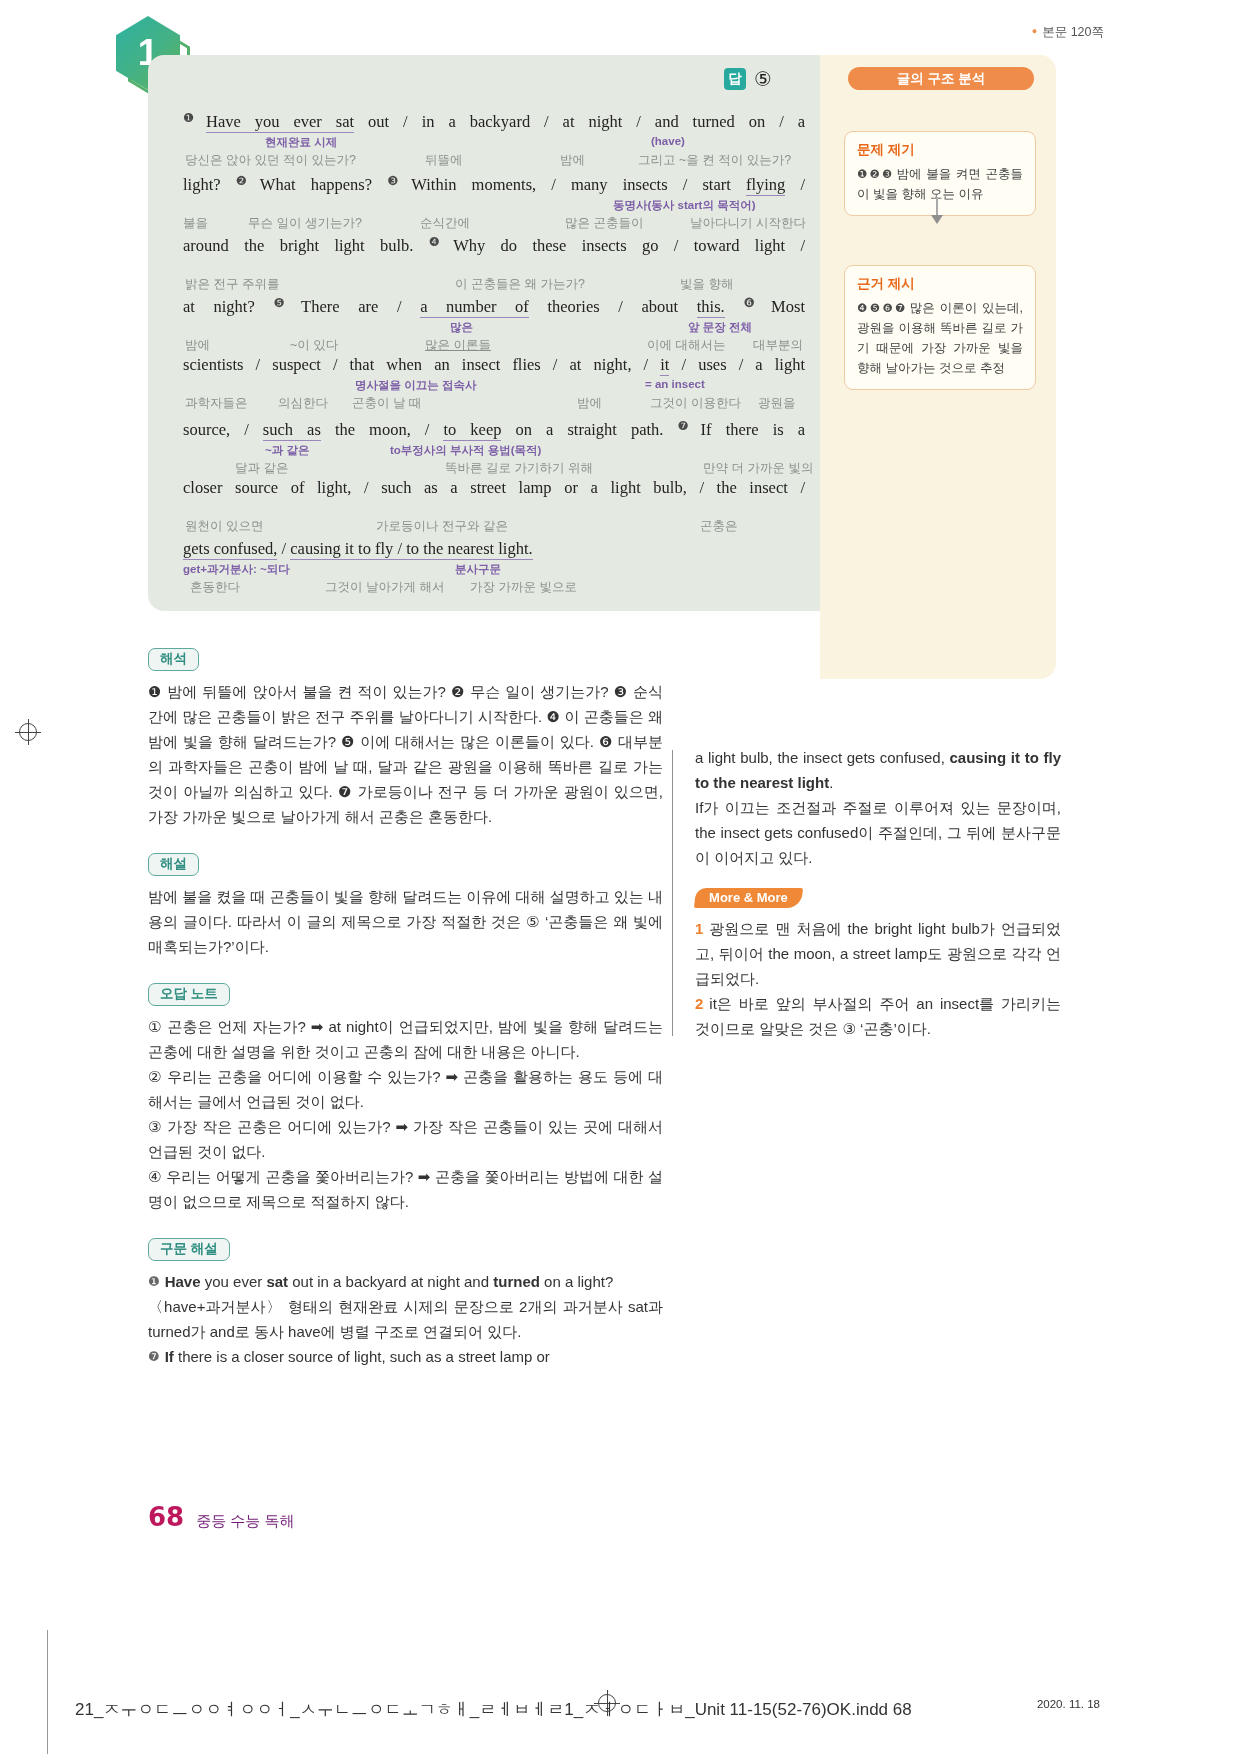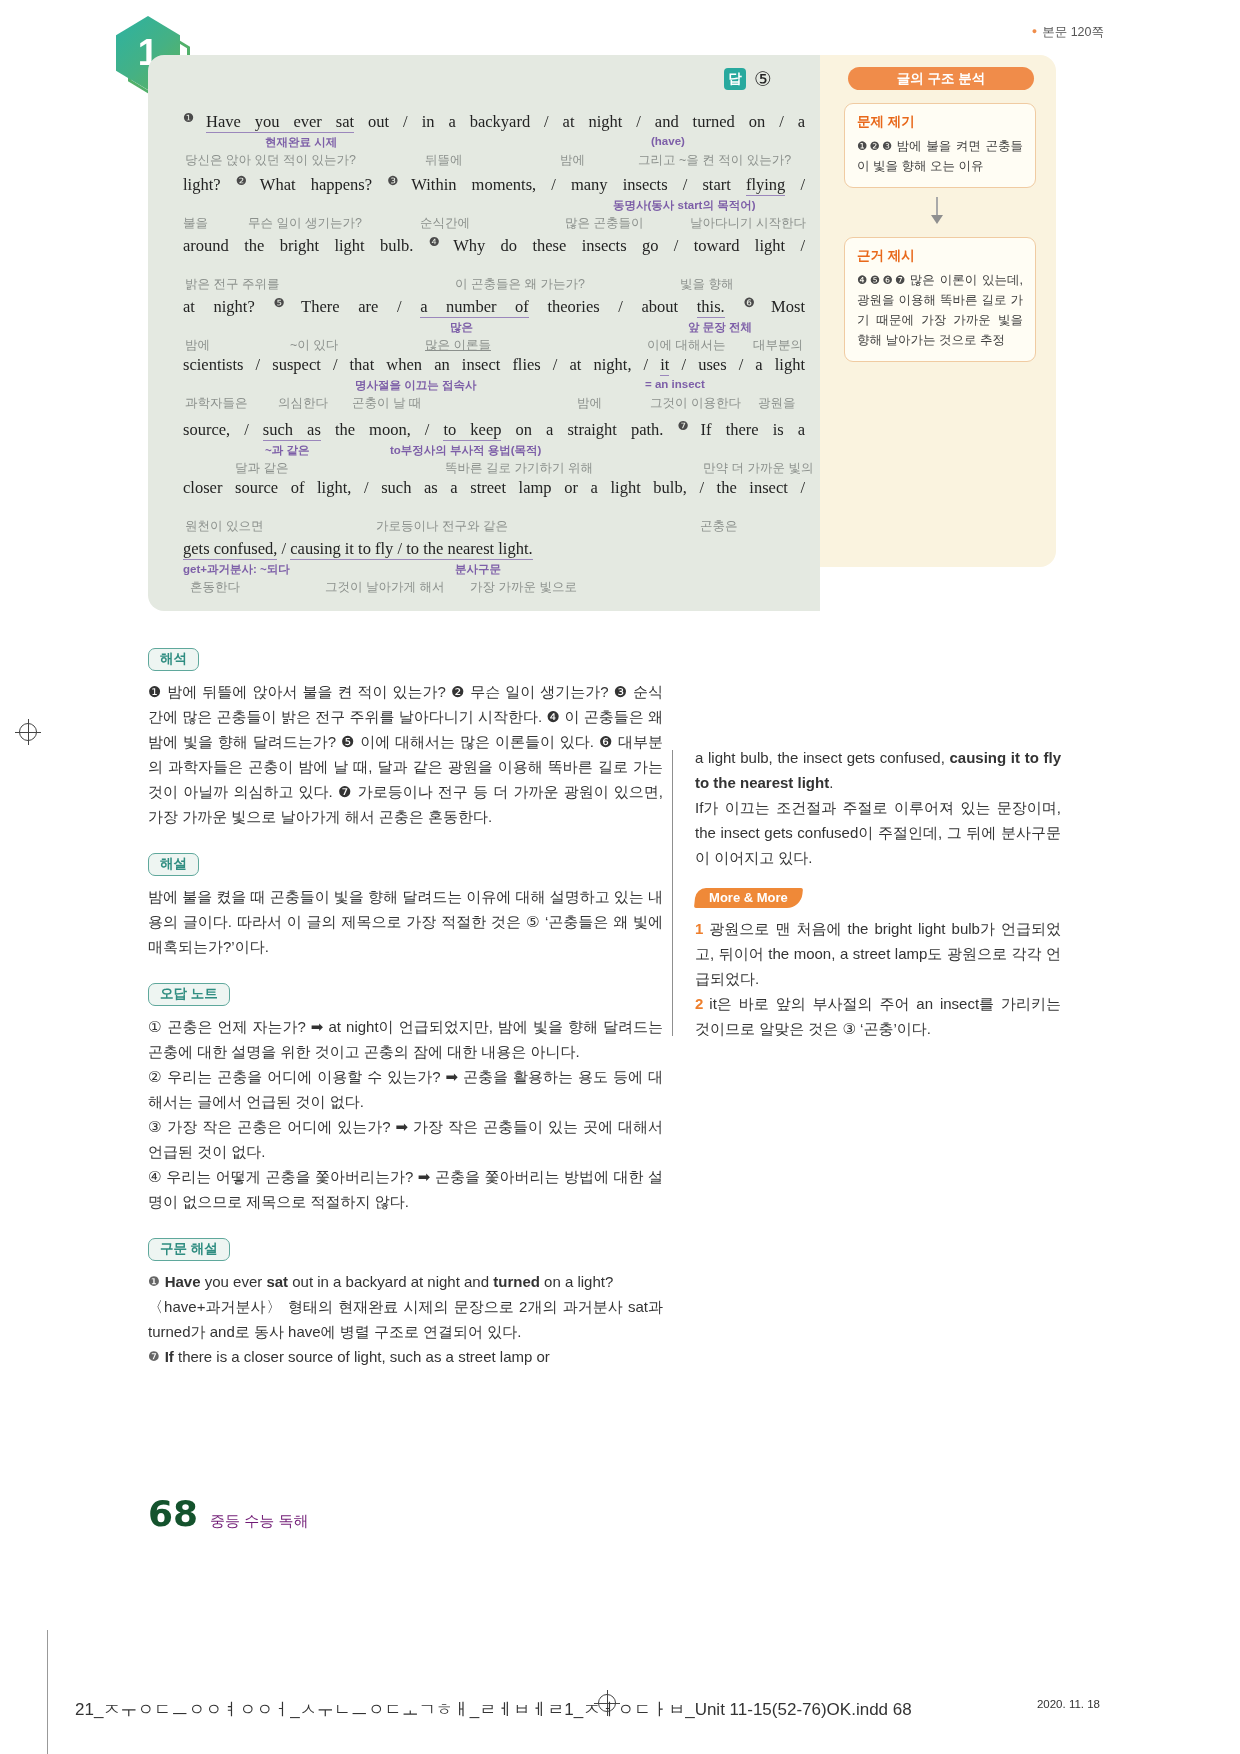--- a/index.html
+++ b/index.html
@@ -35,27 +35,27 @@
   .eng .u{border-bottom:1.5px solid #9b87bc;padding-bottom:1px;}
   .cnum{font-family:"DejaVu Sans",sans-serif;font-size:12.5px;color:#4a4a4a;
         vertical-align:5px;margin-right:2px;}
   .cnum.g{color:#666;margin-right:5px;font-size:13px;vertical-align:1px;}
   .ann-row{position:relative;height:17px;font-size:11.5px;color:#7d5fa8;font-weight:bold;}
   .ann-row span{position:absolute;top:0;white-space:nowrap;}
   .kor-row{position:relative;height:16px;font-size:12.5px;color:#8b908c;}
   .kor-row span{position:absolute;top:0;white-space:nowrap;}
 
   
-  .structure-panel{position:absolute;left:820px;top:55px;width:236px;height:512px;
+  .structure-panel{position:absolute;left:820px;top:55px;width:236px;height:624px;
                    background:#faf3df;border-radius:0 16px 16px 0;}
   .pill{position:absolute;left:28px;top:12px;width:186px;height:23px;border-radius:12px;
         background:#f08c4a;color:#fff;font-size:13.5px;font-weight:bold;
         text-align:center;line-height:23px;}
   .s-box{position:absolute;left:24px;width:166px;background:#fffdf4;border:1px solid #f0cba2;
-         border-radius:9px;padding:9px 12px 11px;}
+         border-radius:9px;padding:9px 12px 11px;margin-top:28px;}
   .s-box .s-title{color:#e8681a;font-weight:bold;font-size:13.5px;margin-bottom:5px;}
   .s-box .s-text{font-size:12.5px;line-height:1.6;color:#3d3d3d;text-align:justify;}
   .s-box .nums{font-size:11.5px;color:#4a4a4a;letter-spacing:1px;margin-right:2px;}
   .arrow-down{position:absolute;left:116px;width:2px;background:#a9a9a9;}
   .arrow-down::after{content:'';position:absolute;left:-5px;bottom:-9px;border:6px solid transparent;
                      border-top:9px solid #8f8f8f;}
 
   
   .col-left{position:absolute;left:148px;top:648px;width:515px;}
   .col-right{position:absolute;left:695px;top:745px;width:366px;}
@@ -70,21 +70,21 @@
   .rl{margin:0;font-size:15px;line-height:25px;color:#333;text-align:justify;}
   .b{font-weight:bold;}
   .mnum{color:#ee7f2d;font-weight:bold;margin-right:6px;}
 
   .more-badge{display:inline-block;background:#ef8938;color:#fff;font-weight:bold;font-size:13px;
               padding:2px 14px 3px;border-radius:10px 2px 14px 2px;transform:skewX(-6deg);}
   .more-badge span{display:inline-block;transform:skewX(6deg);}
 
   
   .page-foot{position:absolute;left:148px;top:1486px;display:flex;align-items:baseline;gap:12px;}
-  .page-num{color:#14532d;font-size:36px;font-weight:bold;font-family:"DejaVu Sans",sans-serif;}
+  .page-num{color:#be185d;font-size:26px;font-weight:bold;font-family:"DejaVu Sans",sans-serif;}
   .series{font-size:15px;color:#701a75;margin-top:26px;}
 
   
   .reg{position:absolute;width:16px;height:16px;border:1px solid #444;border-radius:50%;}
   .reg::before{content:'';position:absolute;left:50%;top:-5px;bottom:-5px;width:1px;background:#444;}
   .reg::after{content:'';position:absolute;top:50%;left:-5px;right:-5px;height:1px;background:#444;}
   .crop-v{position:absolute;left:47px;top:1630px;width:1px;height:124px;background:#999;}
   .imprint{position:absolute;left:75px;top:1698px;font-size:17px;color:#333;white-space:nowrap;}
   .imprint-date{position:absolute;right:140px;top:1698px;font-size:11.5px;color:#333;}
 </style>

